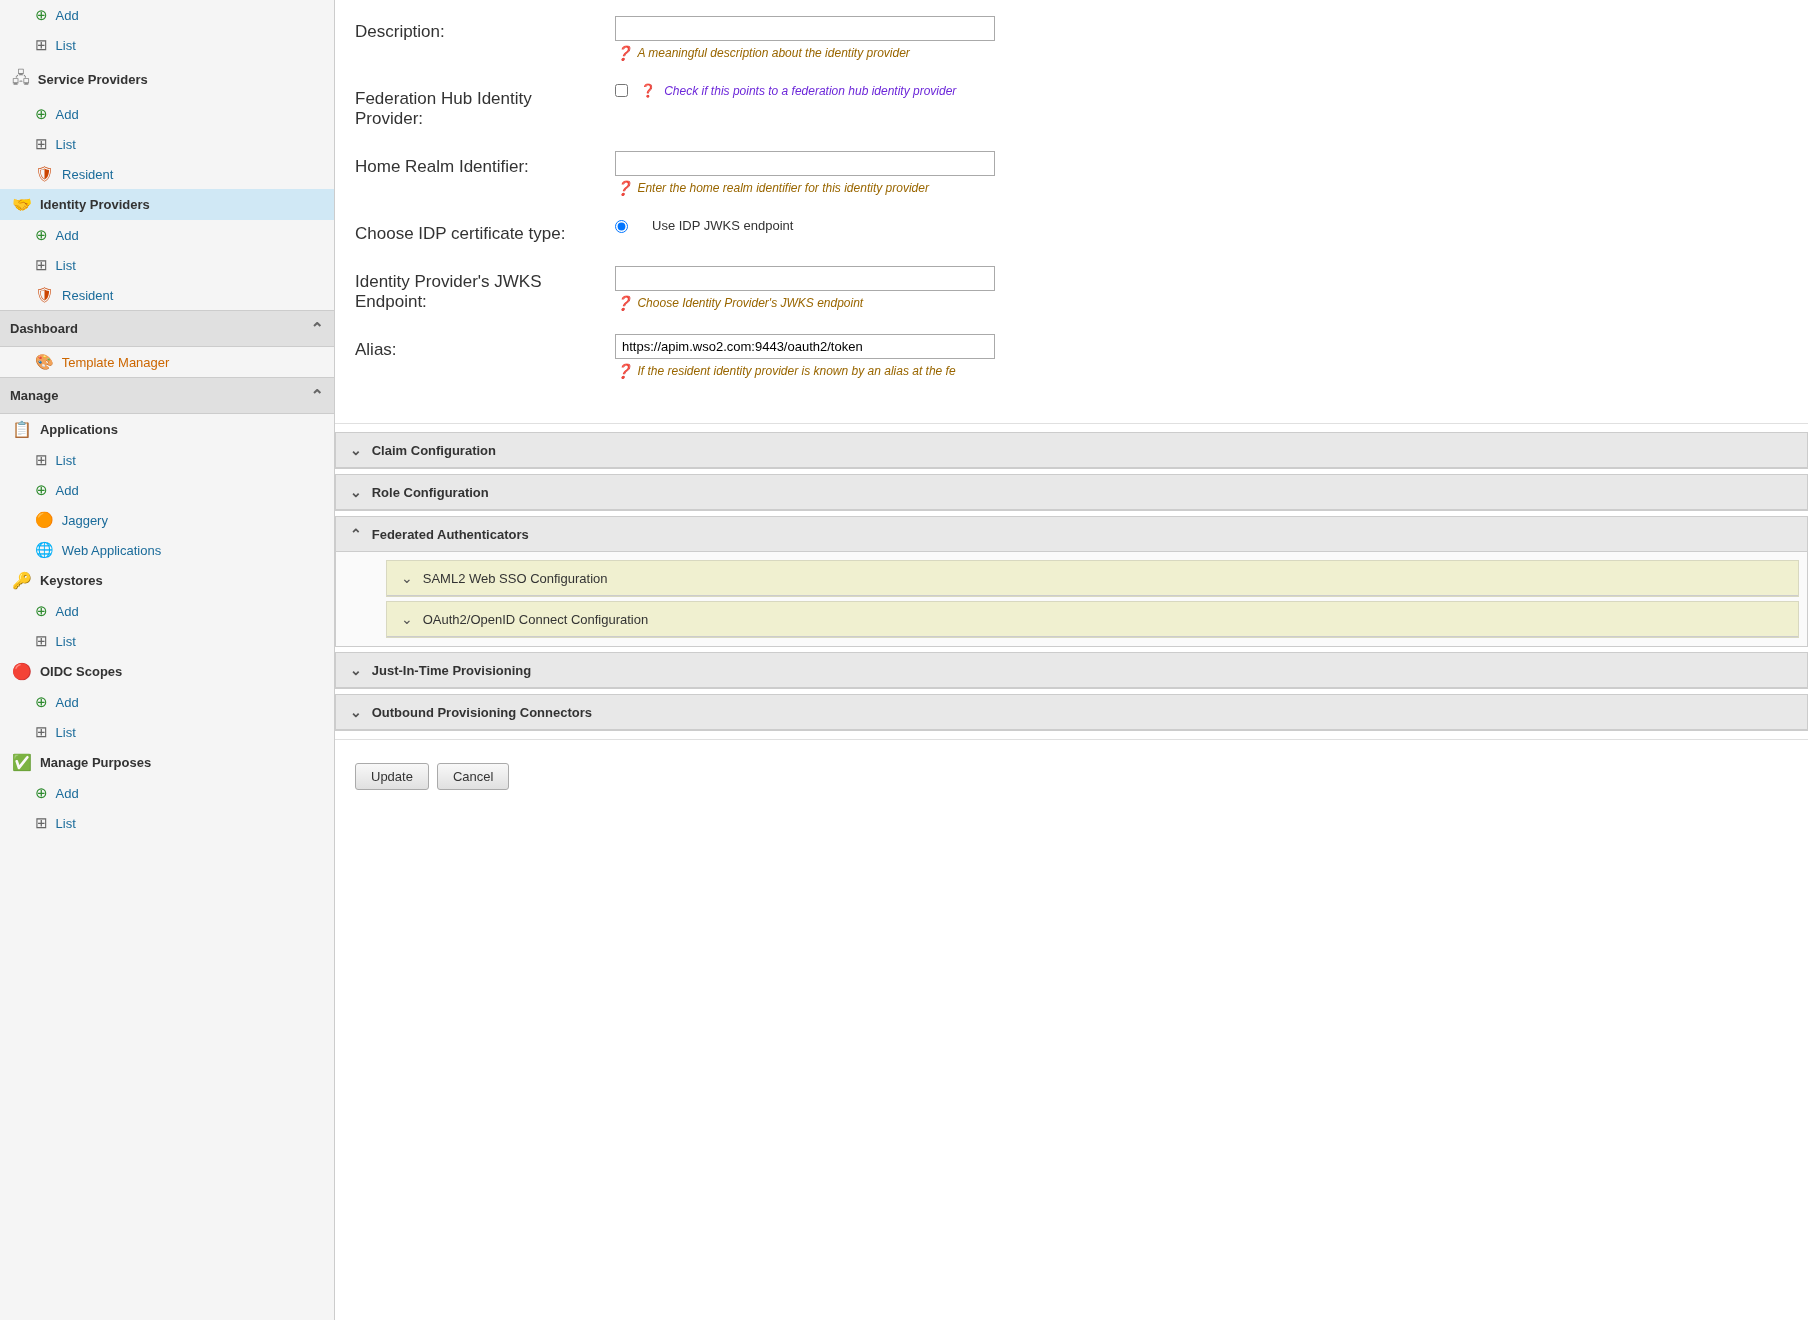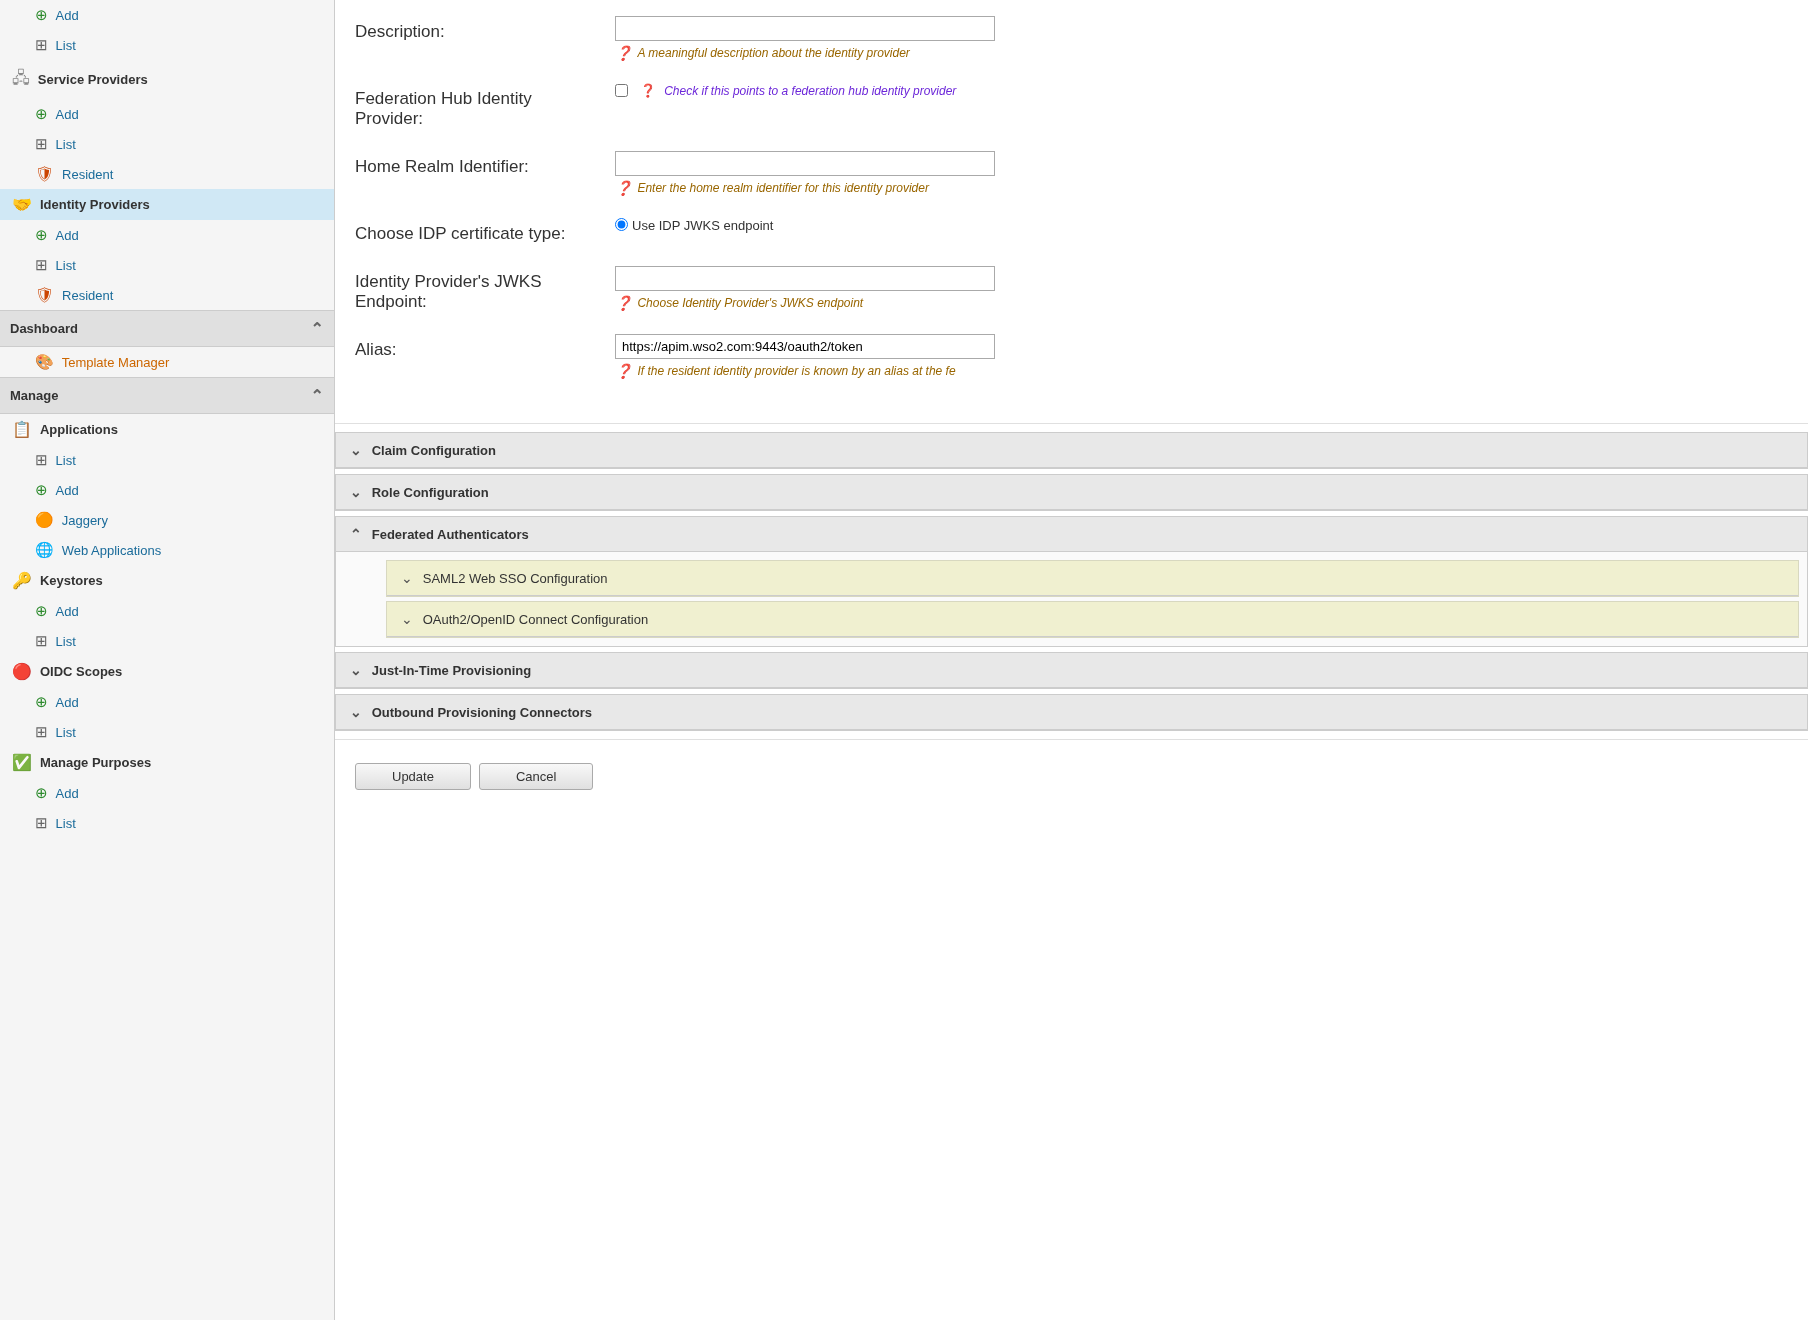--- a/index.html
+++ b/index.html
@@ -139,22 +139,22 @@
     }
 
     .radio-group {
       display: flex;
       flex-direction: column;
       gap: 6px;
     }
 
     .radio-row {
       display: flex;
-      align-items: flex-start;
-      gap: 4px;
+      align-items: flex-end;
+      gap: 24px;
       font-size: 13px;
       color: #333;
     }
 
     
     .accordion-container {
       margin: 5px 0;
       border: 1px solid #ccc;
       background: #fafafa;
     }
@@ -189,21 +189,21 @@
     }
 
     
     .button-row {
       display: flex;
       gap: 8px;
       padding: 15px 20px;
     }
 
     .btn {
-      padding: 5px 36px;
+      padding: 5px 15px;
       font-size: 13px;
       border: 1px solid #aaa;
       background: linear-gradient(to bottom, #f8f8f8, #e0e0e0);
       cursor: pointer;
       border-radius: 3px;
       color: #333;
     }
 
     .main-form-wrap {
       padding: 0;

